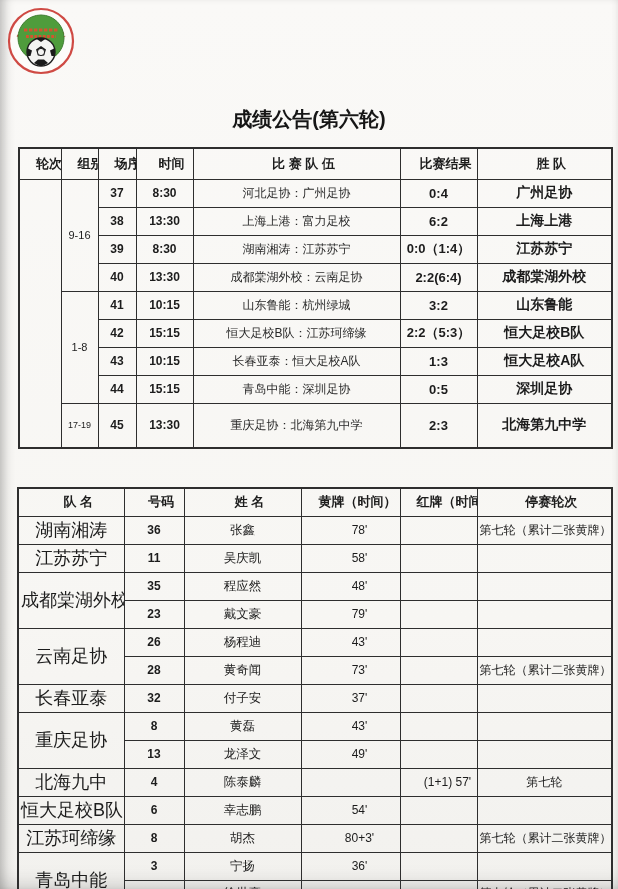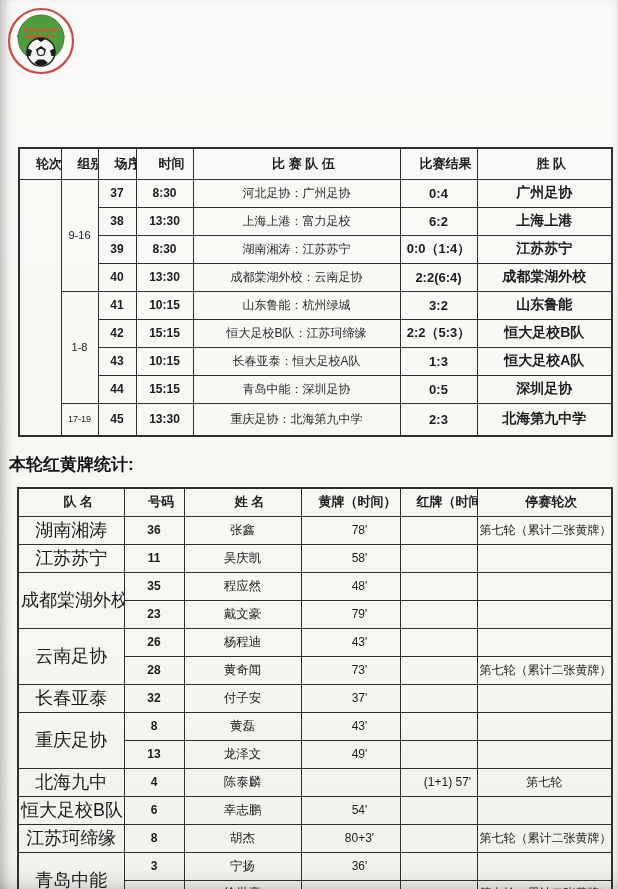--- a/index.html
+++ b/index.html
@@ -23,21 +23,21 @@
   #results-table { top:147px; left:18px; width:593px; }
   #cards-table   { top:487px; left:17px; width:594px; }
   table { border:2px solid #2e2e2e; }
   th, td {
     border:1px solid #2e2e2e; text-align:center; vertical-align:middle;
     padding:0 2px; overflow:hidden; white-space:nowrap; font-size:12px;
   }
   th { font-size:13px; font-weight:bold;padding-left:16px; }
   #results-table thead tr { height:31px; }
   #results-table tbody tr { height:28px; }
-  #results-table tbody tr:last-child { height:33px; }
+  #results-table tbody tr:last-child { height:45px; }
   #cards-table tr { height:28px; }
   .round-cell   { font-size:14px; font-weight:bold;padding-left:48px; }
   .group-cell   { font-size:11px; font-weight:normal; }
   .group-small  { font-size:9px; }
   .col-no, .col-time { font-weight:bold; }
   .col-teams  { font-weight:normal; font-size:12px; color:#2a2a2a; }
   .col-result { font-weight:bold; font-size:13px; }
   .col-winner { font-weight:bold; font-size:14px; }
   .team-cell   { font-weight:normal; font-size:18px;margin-left:44px; }
   .num-cell    { font-weight:bold;margin-left:8px; }
@@ -67,20 +67,21 @@
     <g clip-path="url(#ballclip)" fill="#1b1b1b">
       <polygon points="34,39 39,42.6 37.1,48.6 30.9,48.6 29,42.6"></polygon>
       <polygon points="20,41 25,43.5 23.5,49 18,49"></polygon>
       <polygon points="48,41 43,43.5 44.5,49 50,49"></polygon>
       <polygon points="27,56 31,52.5 37,52.5 41,56 34,60"></polygon>
       <polygon points="29,31.5 34,35 39,31.5 34,29.5"></polygon>
     </g>
     <circle cx="34" cy="45" r="3.6" fill="#f4f4f2" stroke="#1b1b1b" stroke-width="1"></circle>
   </svg>
 
+  <div class="subtitle">成绩公告(第六轮)</div>
 
   <table id="results-table">
     <colgroup>
       <col style="width:42px">
         <col style="width:37px">
         <col style="width:38px">
       <col style="width:57px">
         <col style="width:207px">
         <col style="width:77px">
         <col style="width:135px">
@@ -160,21 +161,20 @@
           <td class="group-cell group-small">17-19</td>
           <td class="col-no">45</td>
           <td class="col-time">13:30</td>
           <td class="col-teams">重庆足协：北海第九中学</td>
           <td class="col-result">2:3</td>
           <td class="col-winner">北海第九中学</td>
         </tr>
       </tbody>
   </table>
 
-  <div class="section-title">本轮红黄牌统计:</div>
 
   <table id="cards-table">
     <colgroup>
       <col style="width:106px">
         <col style="width:60px">
         <col style="width:117px">
       <col style="width:99px">
         <col style="width:77px">
         <col style="width:135px">
     </colgroup>

